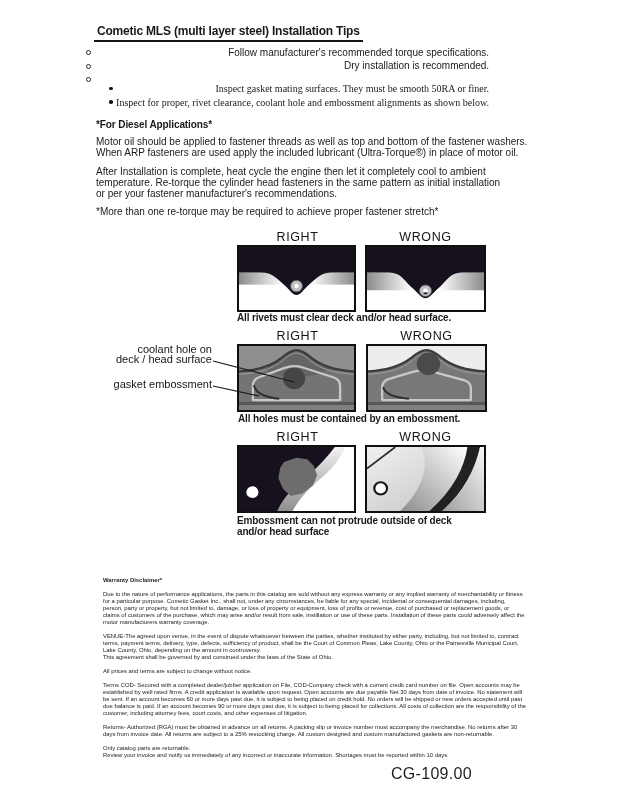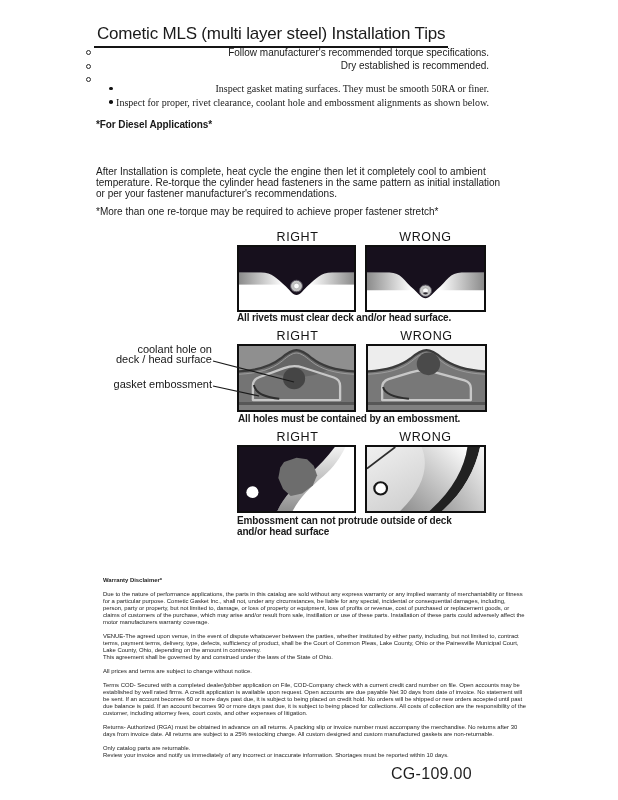--- a/index.html
+++ b/index.html
@@ -3,21 +3,21 @@
 <meta charset="utf-8">
 <style>
   html,body{margin:0;padding:0;background:#fff;}
   .page{
     position:relative;width:618px;height:800px;background:#ffffff;overflow:hidden;
     font-family:"Liberation Sans","DejaVu Sans",sans-serif;color:#1a1a1a;
   }
   .abs{position:absolute;}
   
   .title{
-    left:94px;top:24px;font-size:17px;font-weight:400;letter-spacing:-0.2px;
+    left:94px;top:24px;font-size:12px;font-weight:700;letter-spacing:-0.2px;
     border-bottom:2px solid #151515;padding:0 3px 2px 3px;white-space:nowrap;
   }
   
   .tips{left:86px;top:46px;font-size:10px;line-height:13.4px;}
   .tip-row{display:flex;align-items:flex-start;white-space:nowrap;justify-content:space-between;}
   .tip-row.l2{padding-left:23px;font-family:Liberation Serif, serif;}
   .b1{width:3.2px;height:3.2px;border:1px solid #2a2a2a;border-radius:50%;margin:4.2px 3.5px 0 0;flex:none;}
   .b2{width:3.6px;height:3.6px;background:#111;border-radius:50%;margin:4.4px 3.5px 0 0;flex:none;}
   
   .diesel-h{left:96px;top:119px;font-size:10px;font-weight:700;letter-spacing:-0.1px;}
@@ -44,36 +44,38 @@
 
   <div class="abs title">Cometic MLS (multi layer steel) Installation Tips</div>
 
   <div class="abs tips">
     <div class="tip-row">
         <span class="b1"></span>
         <span>Follow manufacturer's recommended torque specifications.</span>
       </div>
     <div class="tip-row">
         <span class="b1"></span>
-        <span>Dry established is recommended.</span>
+        <span>Dry installation is recommended.</span>
       </div>
     <div class="tip-row">
         <span class="b1"></span>
       </div>
     <div class="tip-row l2">
         <span class="b2"></span>
         <span>Inspect gasket mating surfaces.  They must be smooth 50RA or finer.</span>
       </div>
     <div class="tip-row l2">
         <span class="b2"></span>
         <span>Inspect for proper, rivet clearance, coolant hole and embossment alignments as shown below.</span>
       </div>
   </div>
 
   <div class="abs diesel-h">*For Diesel Applications*</div>
+  <div class="abs para p1">Motor oil should be applied to fastener threads as well as top and bottom of the fastener washers.
+When ARP fasteners are used apply the included lubricant (Ultra-Torque®) in place of motor oil.</div>
   <div class="abs para p2">After Installation is complete, heat cycle the engine then let it completely cool to ambient
 temperature. Re-torque the cylinder head fasteners in the same pattern as initial installation
 or per your fastener manufacturer's recommendations.</div>
   <div class="abs pfoot">*More than one re-torque may be required to achieve proper fastener stretch*</div>
 
   <div class="abs fig-label" style="left:237px;top:230px;">RIGHT</div>
   <div class="abs fig-label" style="left:365px;top:230px;">WRONG</div>
 
   <div class="abs figbox" style="left:237px;top:245px;width:119px;height:67px;">
     <svg viewBox="0 0 120 67" preserveAspectRatio="none">

